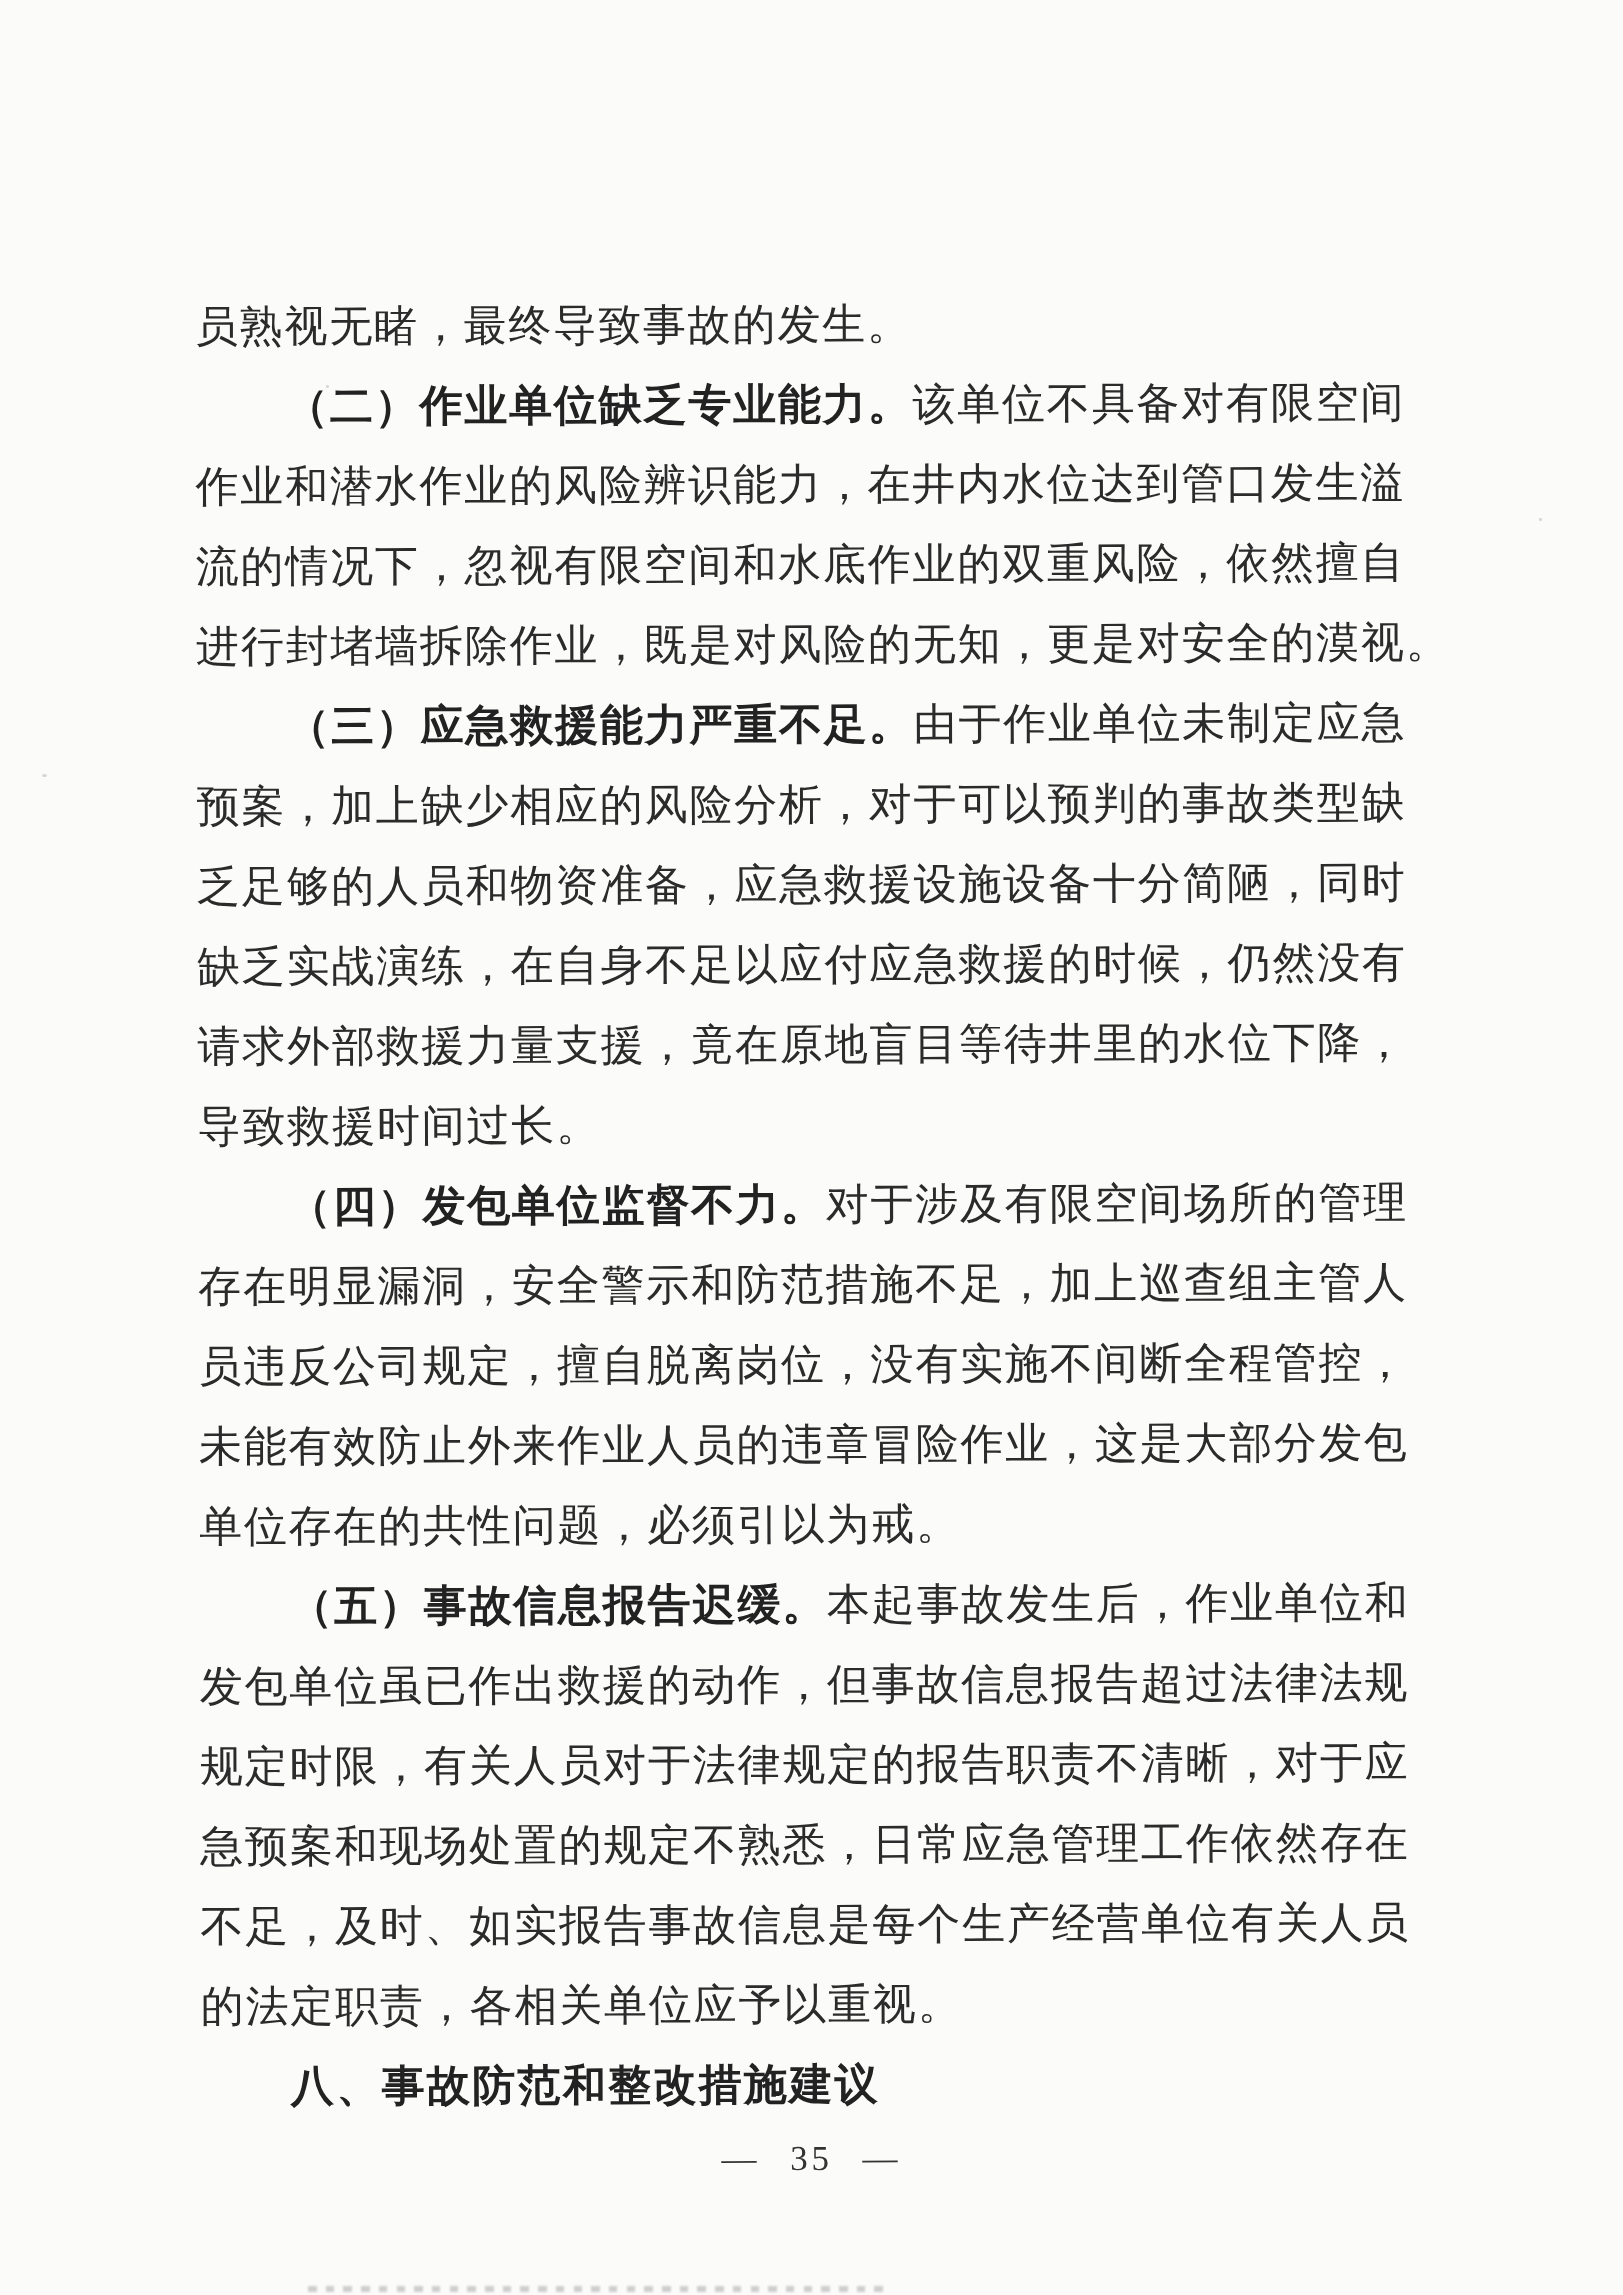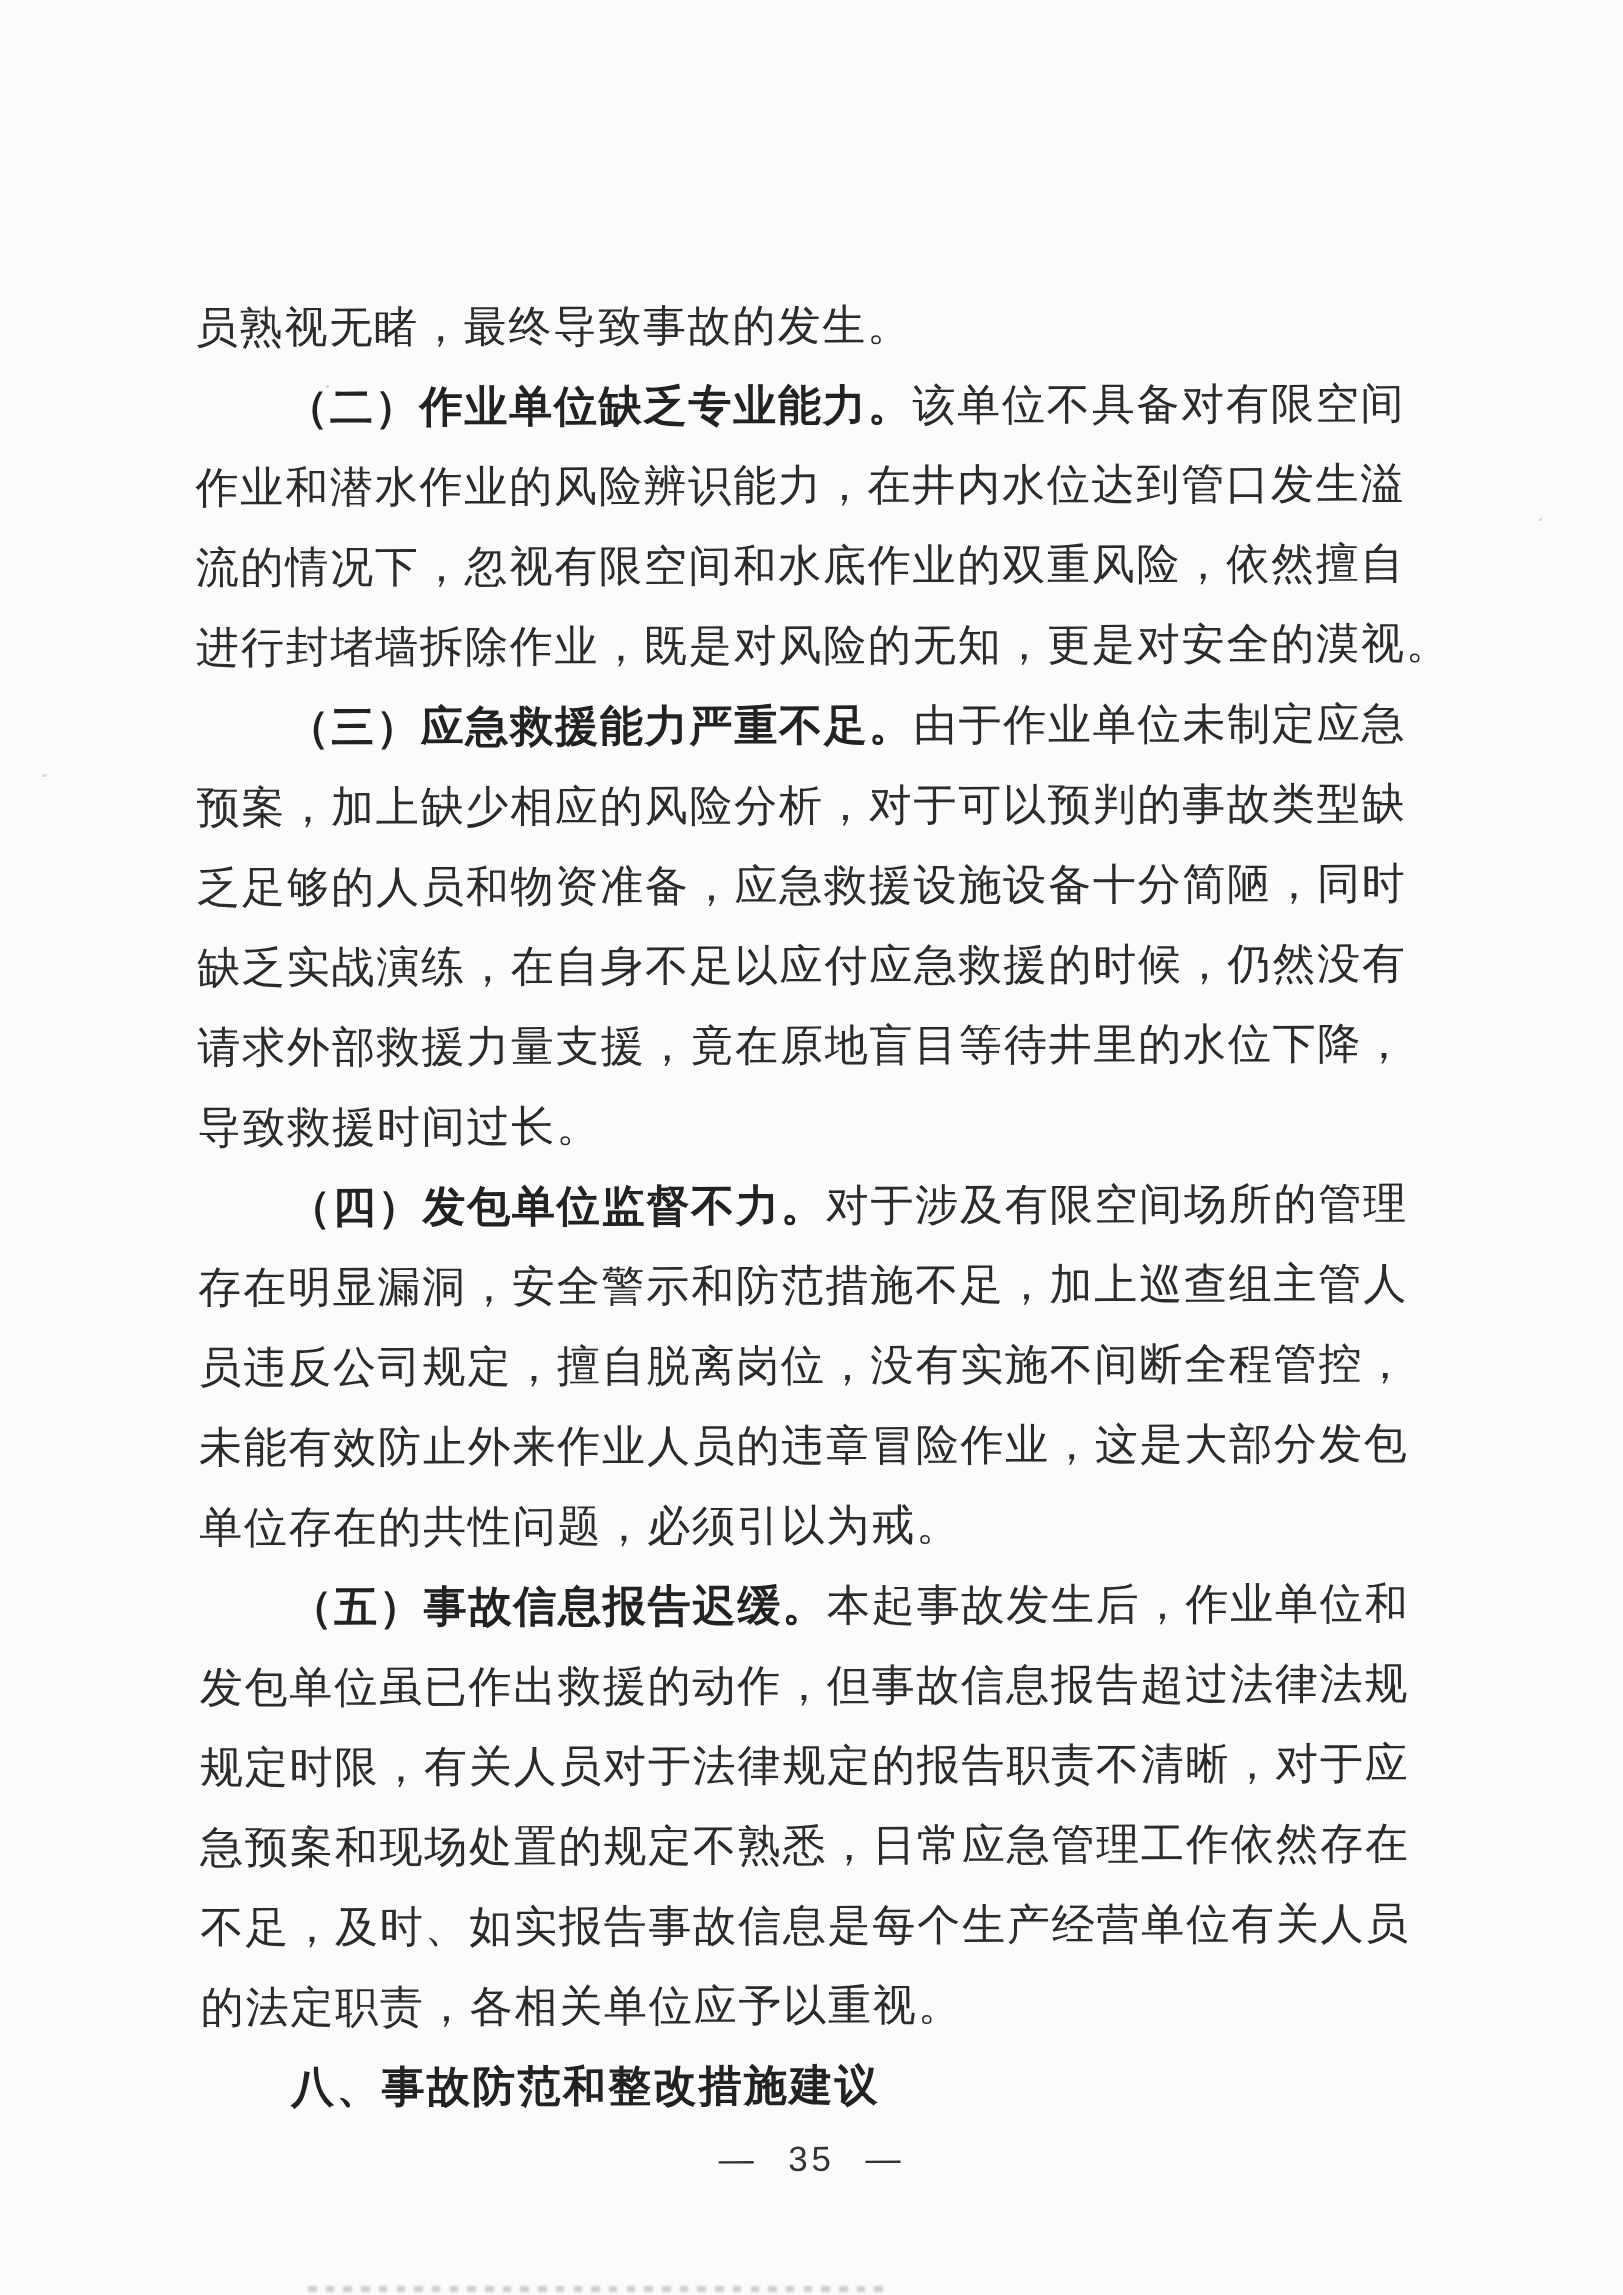--- a/index.html
+++ b/index.html
@@ -2,21 +2,21 @@
 <html style="font-size:10.5px"><head>
 <meta charset="utf-8">
 <style>
   html,body{margin:0;padding:0;background:#e8e8e8;}
   .page{
     position:relative;
     width:1623px;height:2295px;
     margin:0 auto;
     background:#fbfbfa;
     overflow:hidden;
-    font-family:Liberation Sans, sans-serif;
+    font-family:Liberation Serif, serif;
     color:#2b2b2b;
   }
   .textblock{
     position:absolute;
     left:198px;top:285px;width:1217px;
     transform:rotate(-0.2deg);
     transform-origin:50% 50%;
   }
   .line{
     height:80px;

